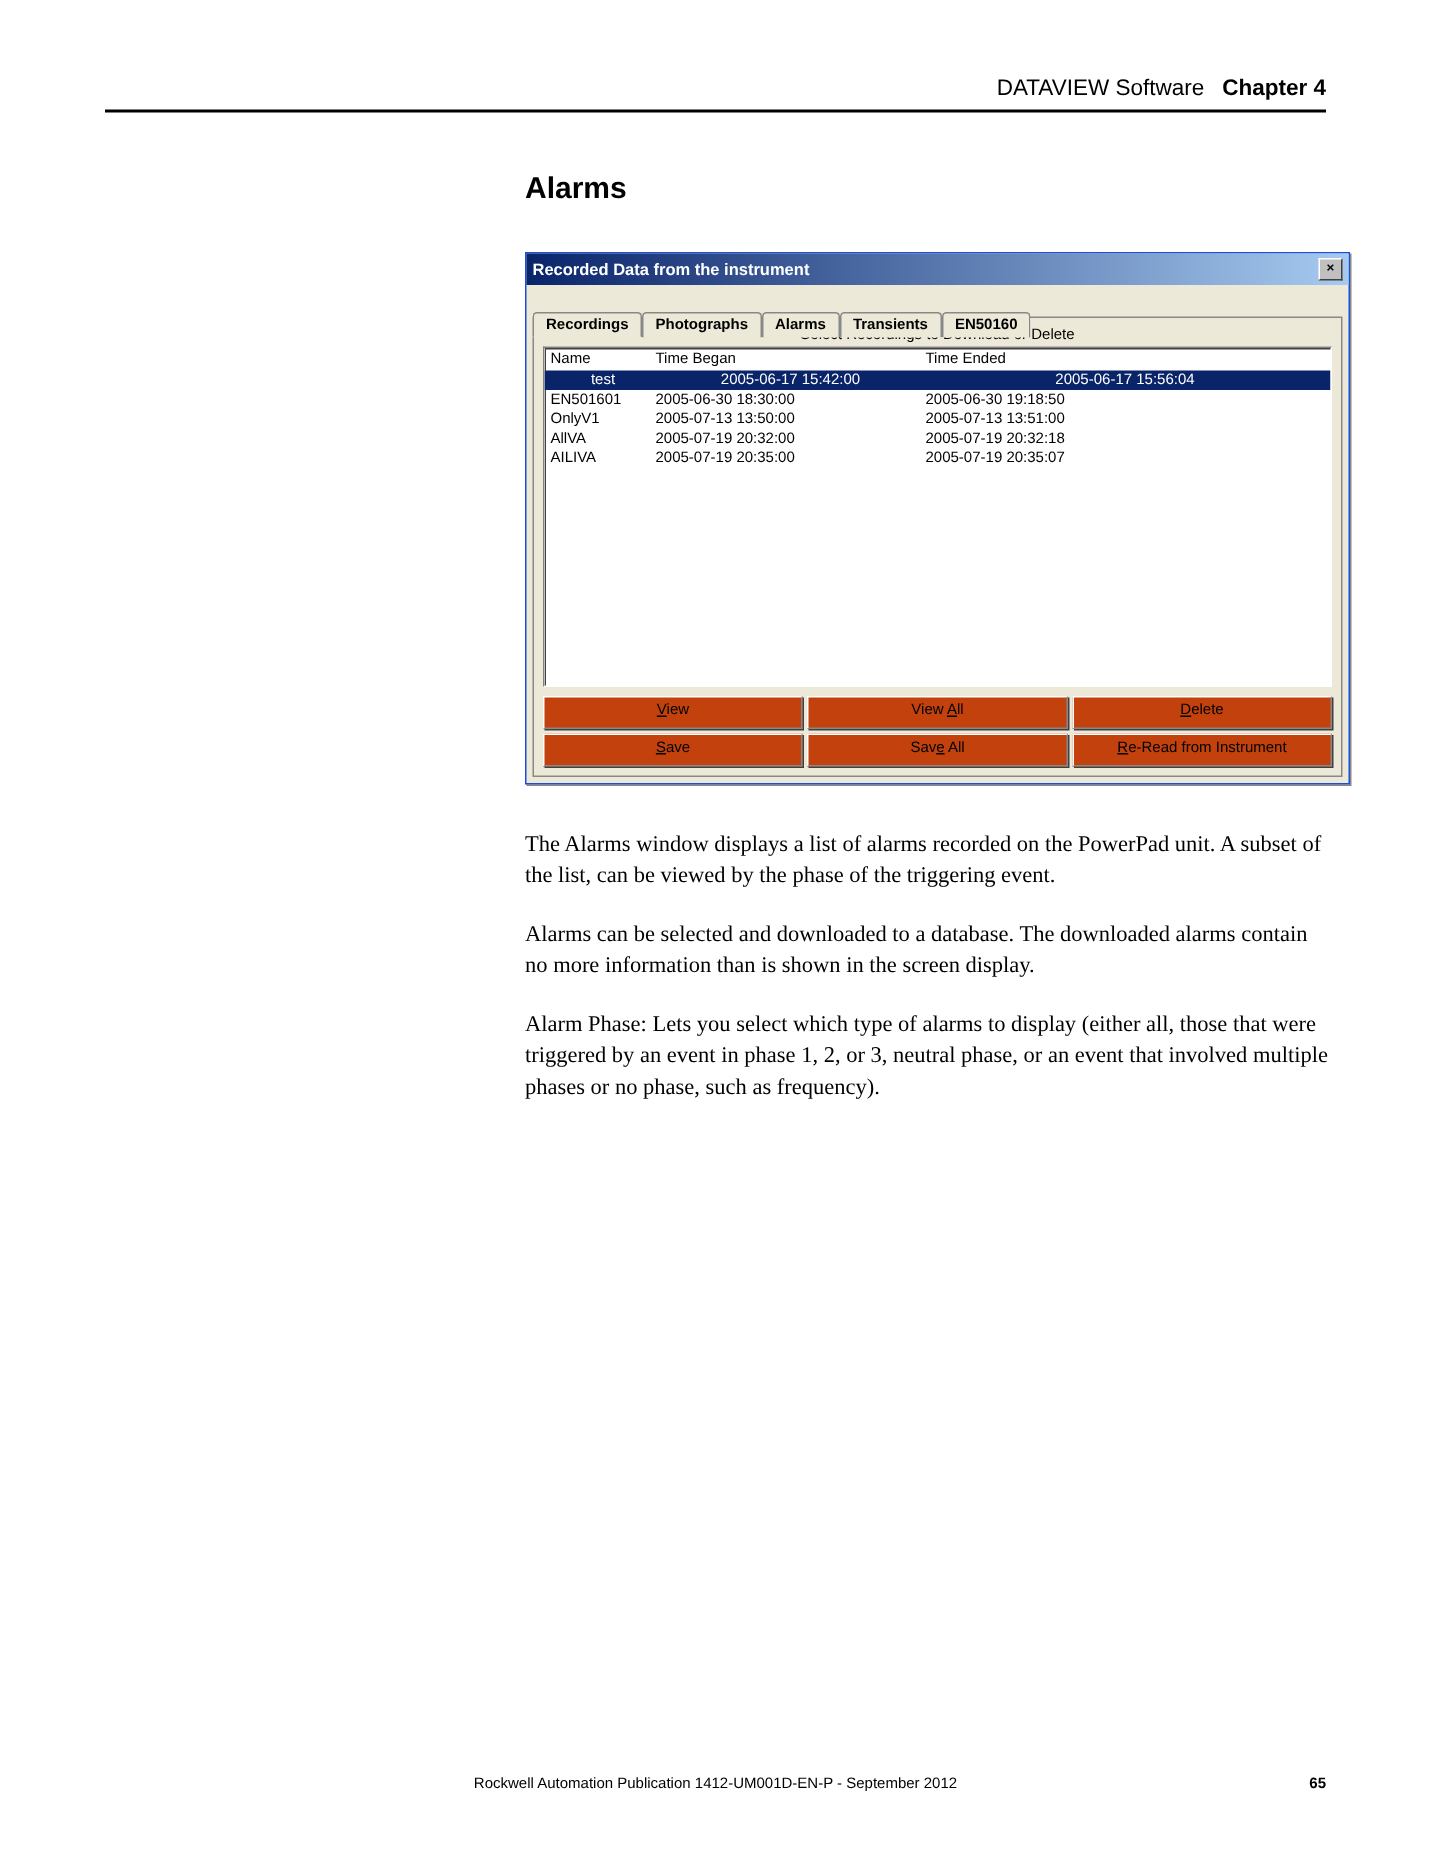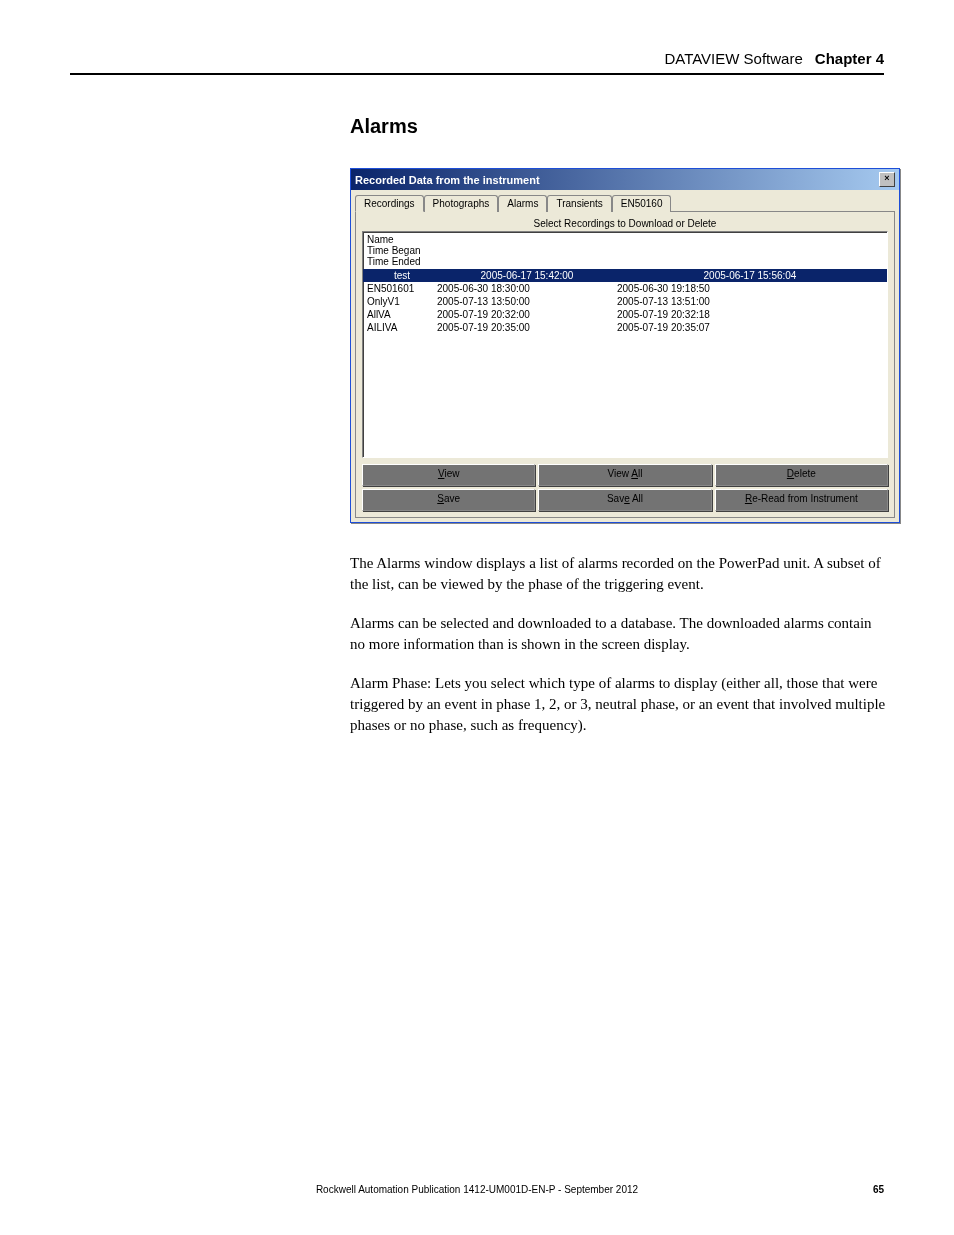--- a/index.html
+++ b/index.html
@@ -78,21 +78,22 @@
     gap: 0;
   }
   .tab {
     border: 1px solid #888;
     border-bottom: none;
     background: #ece9d8;
     padding: 2px 8px;
     font-size: 10px;
     border-radius: 3px 3px 0 0;
     position: relative;
-    top: 1px;
+    top: 14px;
+    font-weight: bold;
   }
   .tab.active {
     background: #ece9d8;
     border-bottom: 1px solid #ece9d8;
     z-index: 2;
   }
   .tab-content {
     border: 1px solid #888;
     margin: 0 4px 4px 4px;
     padding: 6px;
@@ -109,21 +110,20 @@
     border-right-color: #fff;
     border-bottom-color: #fff;
     box-shadow: inset 1px 1px 0 #404040;
     height: 225px;
     overflow: hidden;
   }
   .list-headers {
     display: flex;
     font-size: 10px;
     padding: 2px 4px;
-    flex-direction: column;
   }
   .col-name { width: 70px; }
   .col-begin { width: 180px; }
   .col-end { flex: 1; }
   .list-row {
     display: flex;
     font-size: 10px;
     padding: 0 4px;
     line-height: 13px;
   }
@@ -132,21 +132,21 @@
     color: #fff;
     text-align: center;
   }
   .button-grid {
     display: grid;
     grid-template-columns: 1fr 1fr 1fr;
     gap: 3px;
     margin-top: 6px;
   }
   .win-btn {
-    background: #737373;
+    background: #c2410c;
     border: 1px solid #888;
     border-top-color: #fff;
     border-left-color: #fff;
     box-shadow: 1px 1px 0 #404040;
     height: 20px;
     font-size: 10px;
     text-align: center;
     line-height: 18px;
     cursor: default;
   }

